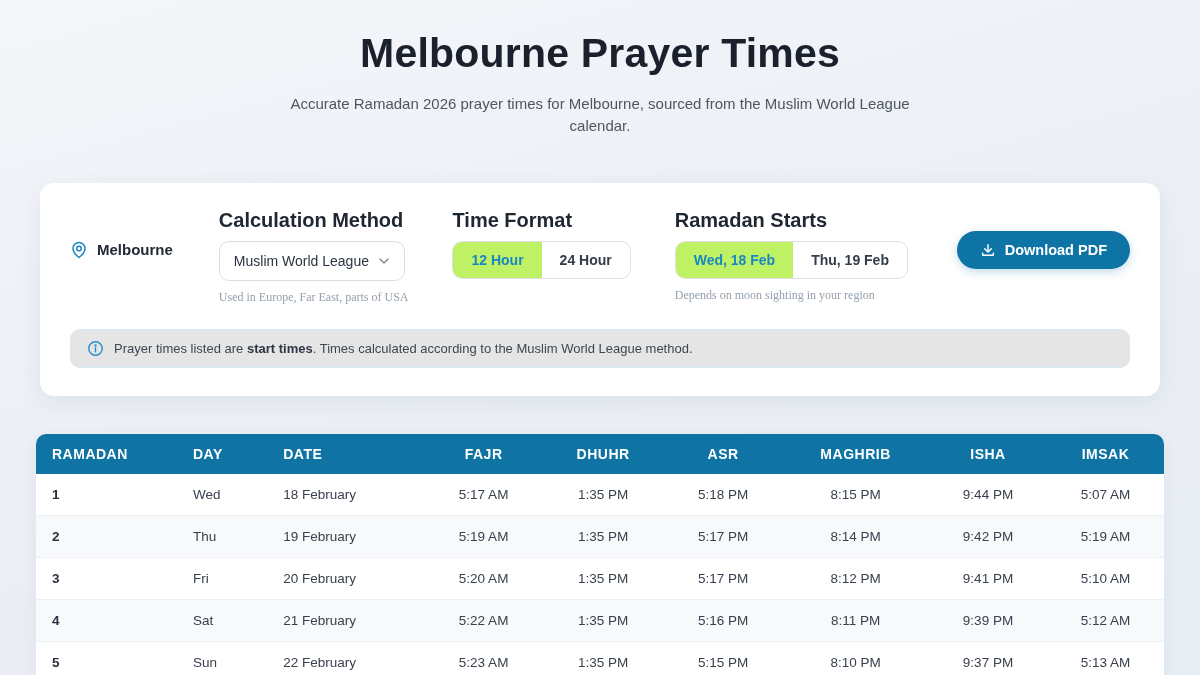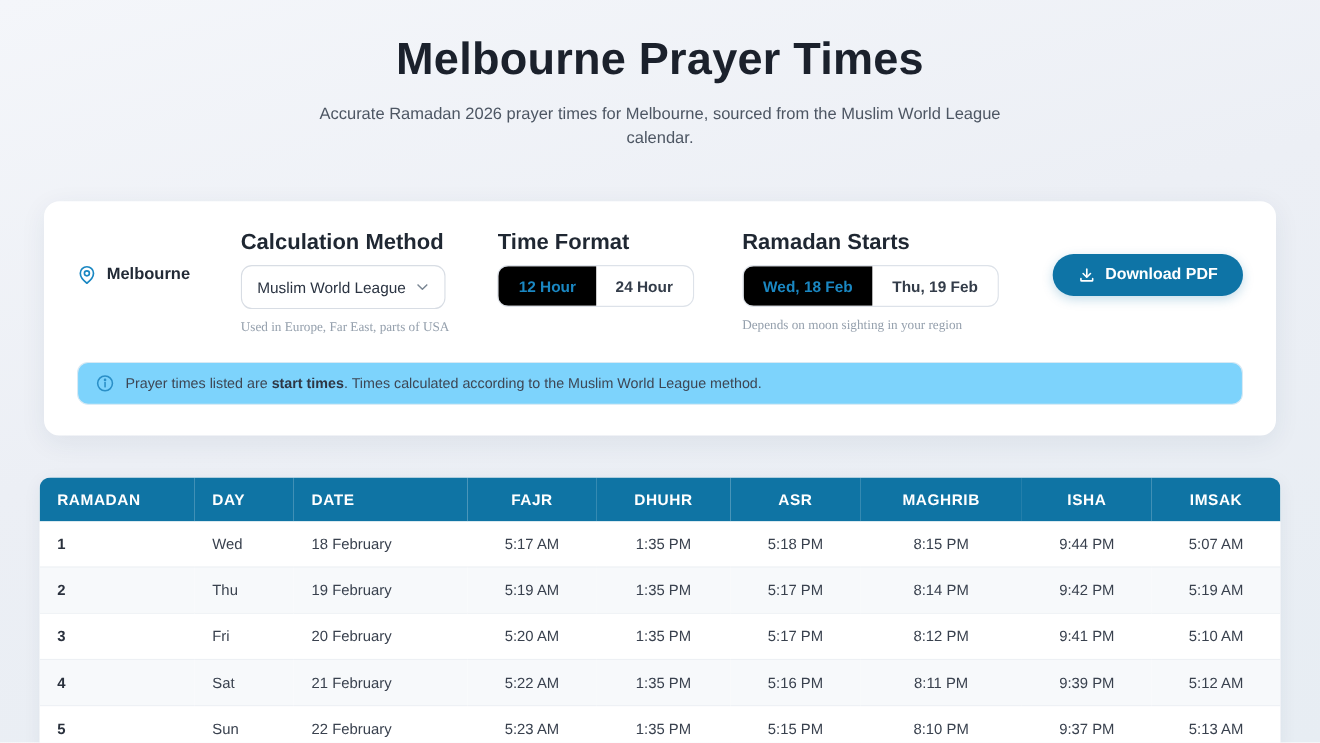--- a/index.html
+++ b/index.html
@@ -68,38 +68,38 @@
     height: 38px;
   }
   .seg {
     border: none; background: transparent;
     font-family: inherit;
     padding: 0 18px;
     font-size: 14px; font-weight: 700; color: #333c49;
     cursor: pointer;
     display: flex; align-items: center;
   }
-  .seg.active { background: #000000; color: #1a87c2; }
+  .seg.active { background: #bef264; color: #1a87c2; }
 
   .download-wrap { margin-left: auto; margin-top: 22px; }
   .download-btn {
     display: inline-flex; align-items: center; gap: 9px;
     background: #0e74a6; color: #fff;
     border: none; border-radius: 999px;
     font-family: inherit;
     font-size: 14.5px; font-weight: 700;
     padding: 11px 23px;
     cursor: pointer;
     box-shadow: 0 3px 10px rgba(14, 116, 166, 0.25);
   }
 
   
   .info-banner {
     margin-top: 24px;
-    background: #7dd3fc;
+    background: #e5e5e5;
     border: 1px solid #d8e9f4;
     border-radius: 10px;
     padding: 10px 16px;
     display: flex; align-items: center; gap: 10px;
     font-size: 13px; color: #3d4654;
     min-height: 38px;
   }
   .info-banner b { color: #2e3644; }
 
   

